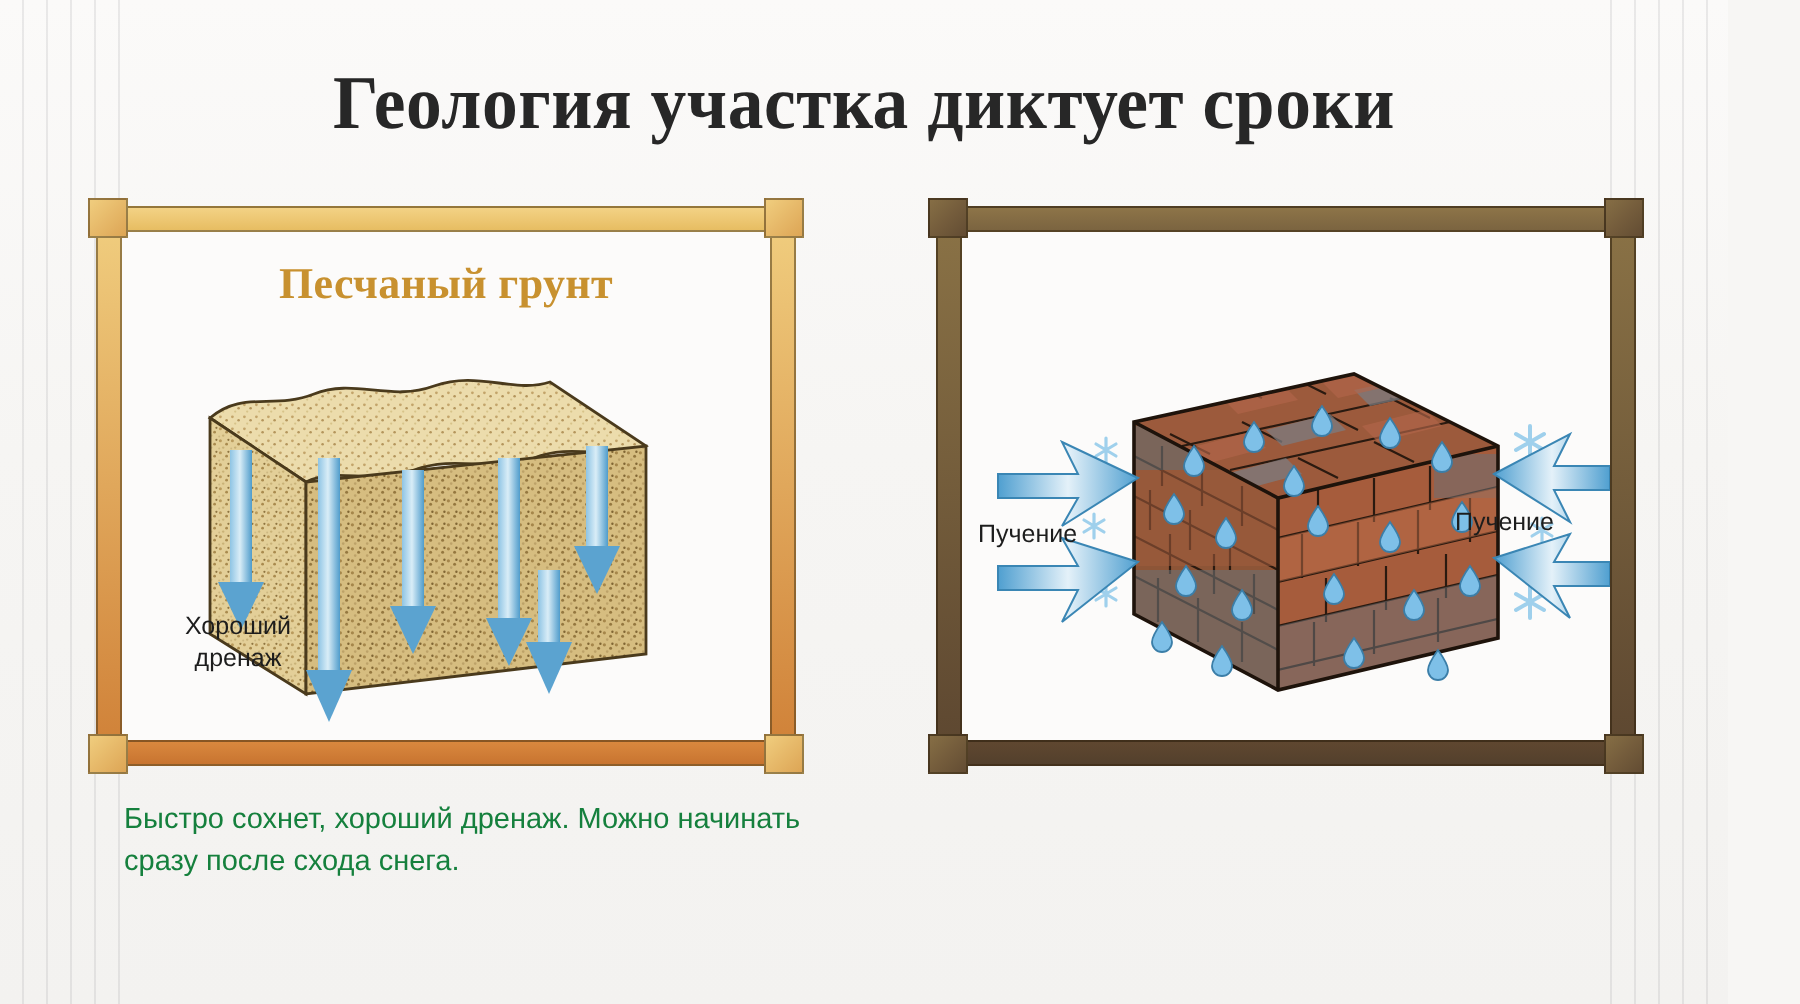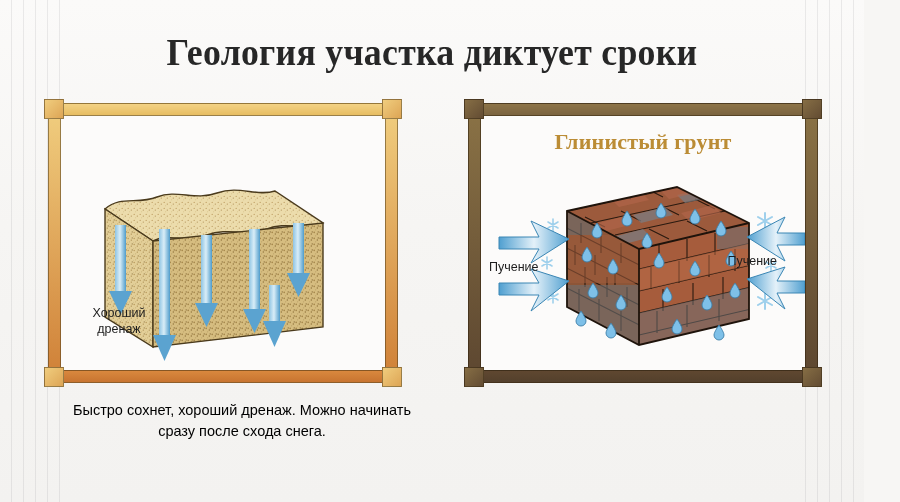--- a/index.html
+++ b/index.html
@@ -66,21 +66,21 @@
   .panel-title{
     position:absolute;left:0;right:0;top:26px;text-align:center;
     font-family:"Liberation Serif", serif;font-weight:700;font-size:22px;
     color:#c8912f;letter-spacing:.2px;
   }
   .panel.right .panel-title{color:#bb8c35;}
 
   .art{position:absolute;left:13px;right:13px;top:62px;bottom:13px;text-align:center;}
 
   
-  .caption{position:absolute;font-size:14.5px;line-height:1.45;color:#000000;text-align:center;}
+  .caption{position:absolute;font-size:14.5px;line-height:1.45;color:#15803d;}
   .caption.left{left:62px;top:400px;width:360px;}
   .caption.right{left:476px;top:400px;width:400px;}
 
   svg{display:block;}
 </style>
 </head>
 <body>
 
 <div id="stage">
 
@@ -113,20 +113,21 @@
         <path d="M150 8 L300 8 M600 8 L750 8"></path>
       </g>
     </svg>
   </div>
 
   <div class="title">Геология участка диктует сроки</div>
 
   <div class="panel left">
     <div class="panel-inner"></div>
 
+    <div class="panel-title">Песчаный грунт</div>
 
     <div class="art">
       <svg width="324" height="205" viewBox="0 0 324 205">
         <defs>
           <pattern id="sandTex" width="6" height="6" patternUnits="userSpaceOnUse">
             <rect width="6" height="6" fill="#e3cf98"></rect>
             <circle cx="1.2" cy="1.4" r="0.75" fill="#b99a5c"></circle>
             <circle cx="4.3" cy="3.1" r="0.7" fill="#a98a4e"></circle>
             <circle cx="2.6" cy="4.8" r="0.6" fill="#c9b277"></circle>
             <circle cx="5.2" cy="0.9" r="0.55" fill="#8e7440"></circle>
@@ -197,21 +198,20 @@
     <div class="bar v r"></div>
     <div class="corner tl"></div>
     <div class="corner tr"></div>
     <div class="corner bl"></div>
     <div class="corner br"></div>
   </div>
 
   <div class="panel right">
     <div class="panel-inner"></div>
 
-    <div class="panel-title">Глинистый грунт</div>
 
     <div class="art">
       <svg width="324" height="205" viewBox="0 0 324 205">
         <defs>
           <linearGradient id="arrGradO" x1="0" y1="0" x2="1" y2="0">
             <stop offset="0%" stop-color="#4f9fd0"></stop>
             <stop offset="50%" stop-color="#e4f1f9"></stop>
             <stop offset="100%" stop-color="#4f9fd0"></stop>
           </linearGradient>
           <clipPath id="clipTop">

